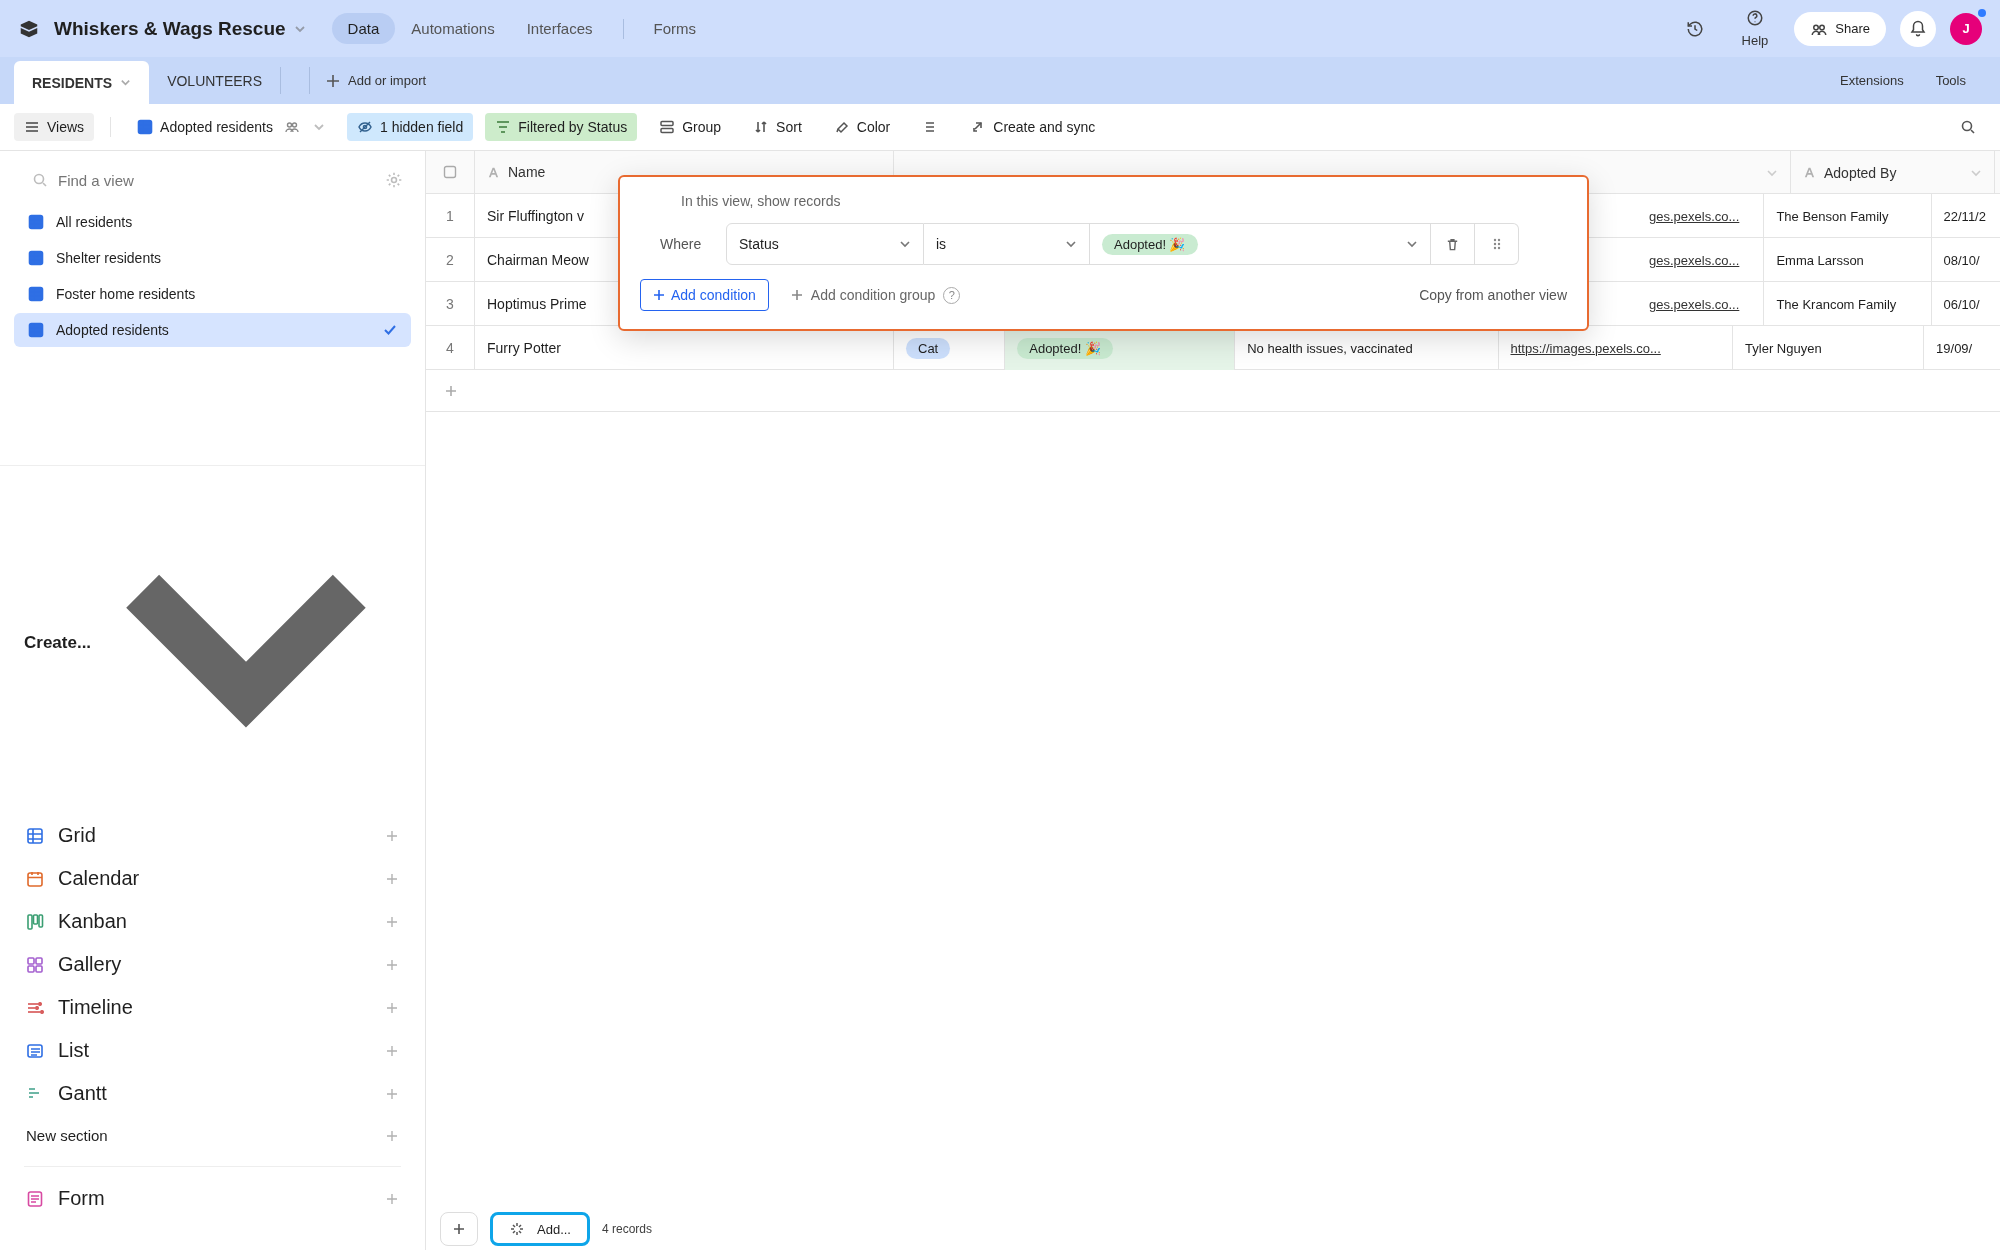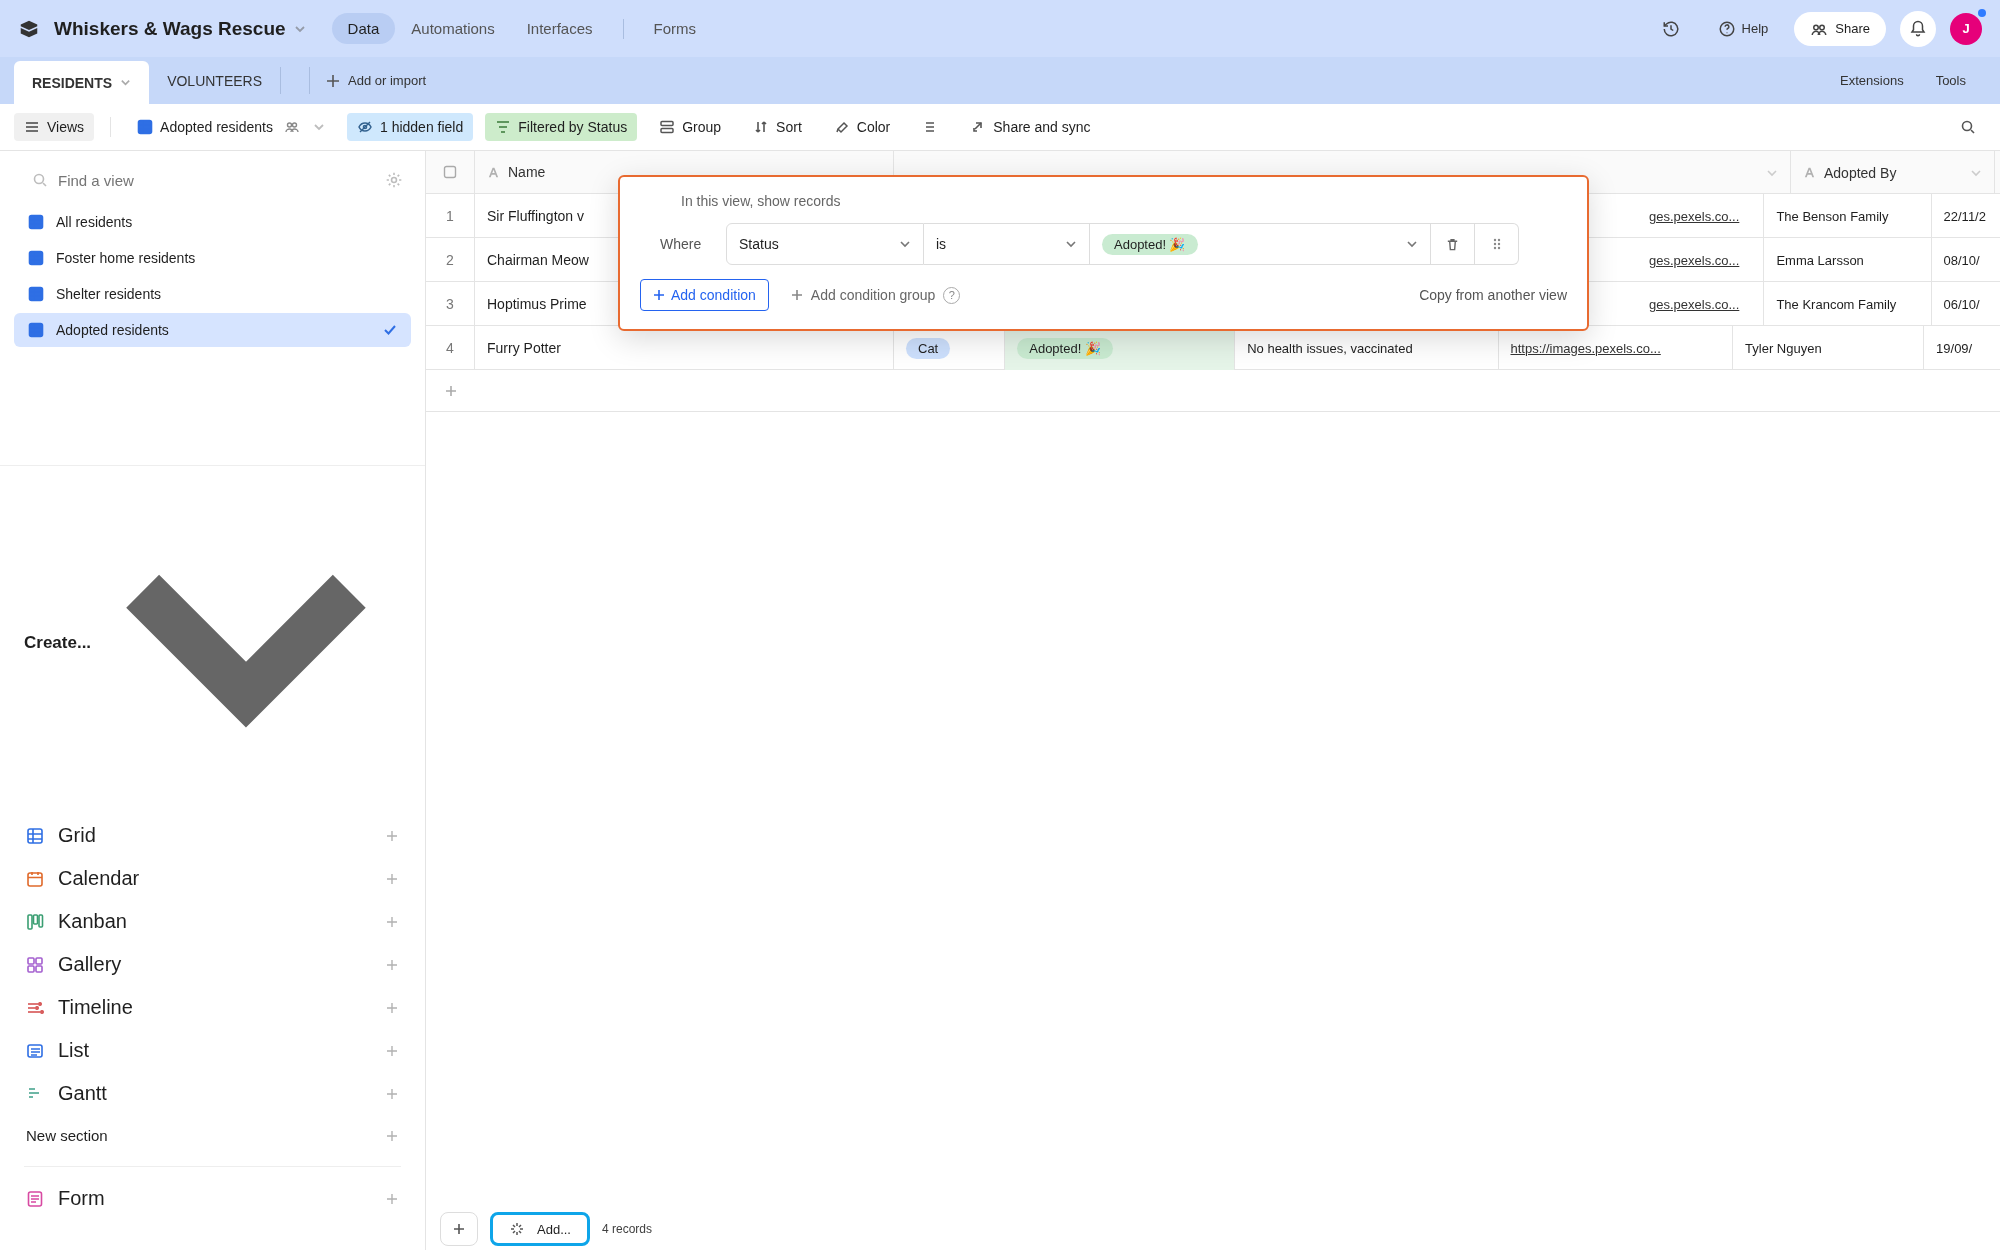--- a/index.html
+++ b/index.html
@@ -9,21 +9,21 @@
     .topbar .brand-pack { display: flex; align-items: center; gap: 14px; }
     .box-icon { width: 22px; height: 22px; }
     .base-title { font-weight: 700; font-size: 19px; display: flex; align-items: center; gap: 8px; }
     .chev { width: 12px; height: 12px; opacity: .55; }
 
     .top-tabs { display: flex; align-items: center; gap: 0; margin-left: 26px; }
     .top-tab { padding: 7px 16px; border-radius: 999px; color: #545454; font-size: 15px; display: flex; align-items: center; }
     .top-tab.active { background: #b9cdf3; color: #1f1f1f; font-weight: 500; }
 
     .topbar .right { margin-left: auto; display: flex; align-items: center; gap: 14px; }
-    .ghost-btn { display: flex; align-items: center; gap: 6px; padding: 6px 12px; border-radius: 999px; color: #333; }
+    .ghost-btn { display: flex; align-items: center; gap: 6px; padding: 6px 12px; border-radius: 999px; color: #333; flex-direction: column; }
     .history-icon, .bell-icon, .help-icon, .share-icon-top { width: 18px; height: 18px; }
     .share-btn { background: #fff; border-radius: 999px; padding: 8px 16px; display:flex; align-items:center; gap:7px; font-weight:500;}
     .bell-btn { background: #fff; border-radius: 999px; width:36px; height:36px; display:flex; align-items:center; justify-content:center; }
     .avatar { width: 32px; height: 32px; border-radius: 50%; background: #e6007a; color: #fff; display:flex; align-items:center; justify-content:center; font-weight:600; position: relative; }
     .avatar::after { content:''; position:absolute; top:-4px; right:-4px; width:8px; height:8px; border-radius:50%; background:#2f7bff; }
 
     .tables-bar { height: 47px; background: #c6d8f9; display: flex; align-items: stretch; padding-left: 14px;}
     .tables-left { display:flex; align-items:stretch;}
     .table-tab { display: flex; align-items: center; padding: 0 18px; font-size: 14px; color: #333; gap: 8px; }
     .table-tab.active { background: #fff; border-radius: 6px 6px 0 0; font-weight: 600; margin-top:4px; }
@@ -284,21 +284,21 @@
     <svg class="ico" viewBox="0 0 16 16" fill="none" stroke="#555" stroke-width="1.6">
         <path d="M4 4h8M4 8h8M4 12h8"></path>
       </svg>
   </div>
   <div class="tb-btn">
     <svg class="ico" viewBox="0 0 16 16" fill="none" stroke="#555" stroke-width="1.6">
         <path d="M6 4h5v5"></path>
         <path d="M11 4L5 10"></path>
         <path d="M4 9v3h3"></path>
       </svg>
-    <span>Share and sync</span>
+    <span>Create and sync</span>
   </div>
 
   <div class="tb-btn tb-search-right">
     <svg class="ico" viewBox="0 0 16 16" fill="none" stroke="#555" stroke-width="1.6">
         <circle cx="7" cy="7" r="4.5"></circle>
         <path d="M11 11l3 3"></path>
       </svg>
   </div>
 </div>
 
@@ -323,28 +323,28 @@
             <rect x="1.5" y="1.5" width="13" height="13" rx="2"></rect>
             <path d="M1.5 6h13M1.5 10h13M6 1.5v13"></path>
           </svg>
           <span>All residents</span>
         </div>
         <div class="view-item">
           <svg class="grid-ico" viewBox="0 0 16 16" fill="none" stroke="#2f6fe4" stroke-width="1.6">
             <rect x="1.5" y="1.5" width="13" height="13" rx="2"></rect>
             <path d="M1.5 6h13M1.5 10h13M6 1.5v13"></path>
           </svg>
-          <span>Foster home residents</span>
+          <span>Shelter residents</span>
         </div>
         <div class="view-item">
           <svg class="grid-ico" viewBox="0 0 16 16" fill="none" stroke="#2f6fe4" stroke-width="1.6">
             <rect x="1.5" y="1.5" width="13" height="13" rx="2"></rect>
             <path d="M1.5 6h13M1.5 10h13M6 1.5v13"></path>
           </svg>
-          <span>Shelter residents</span>
+          <span>Foster home residents</span>
         </div>
         <div class="view-item active">
           <svg class="grid-ico" viewBox="0 0 16 16" fill="none" stroke="#2f6fe4" stroke-width="1.6">
             <rect x="1.5" y="1.5" width="13" height="13" rx="2"></rect>
             <path d="M1.5 6h13M1.5 10h13M6 1.5v13"></path>
           </svg>
           <span>Adopted residents</span>
           <svg class="check" viewBox="0 0 14 14">
             <path d="M2 7l3.5 3.5L12 3"></path>
           </svg>

